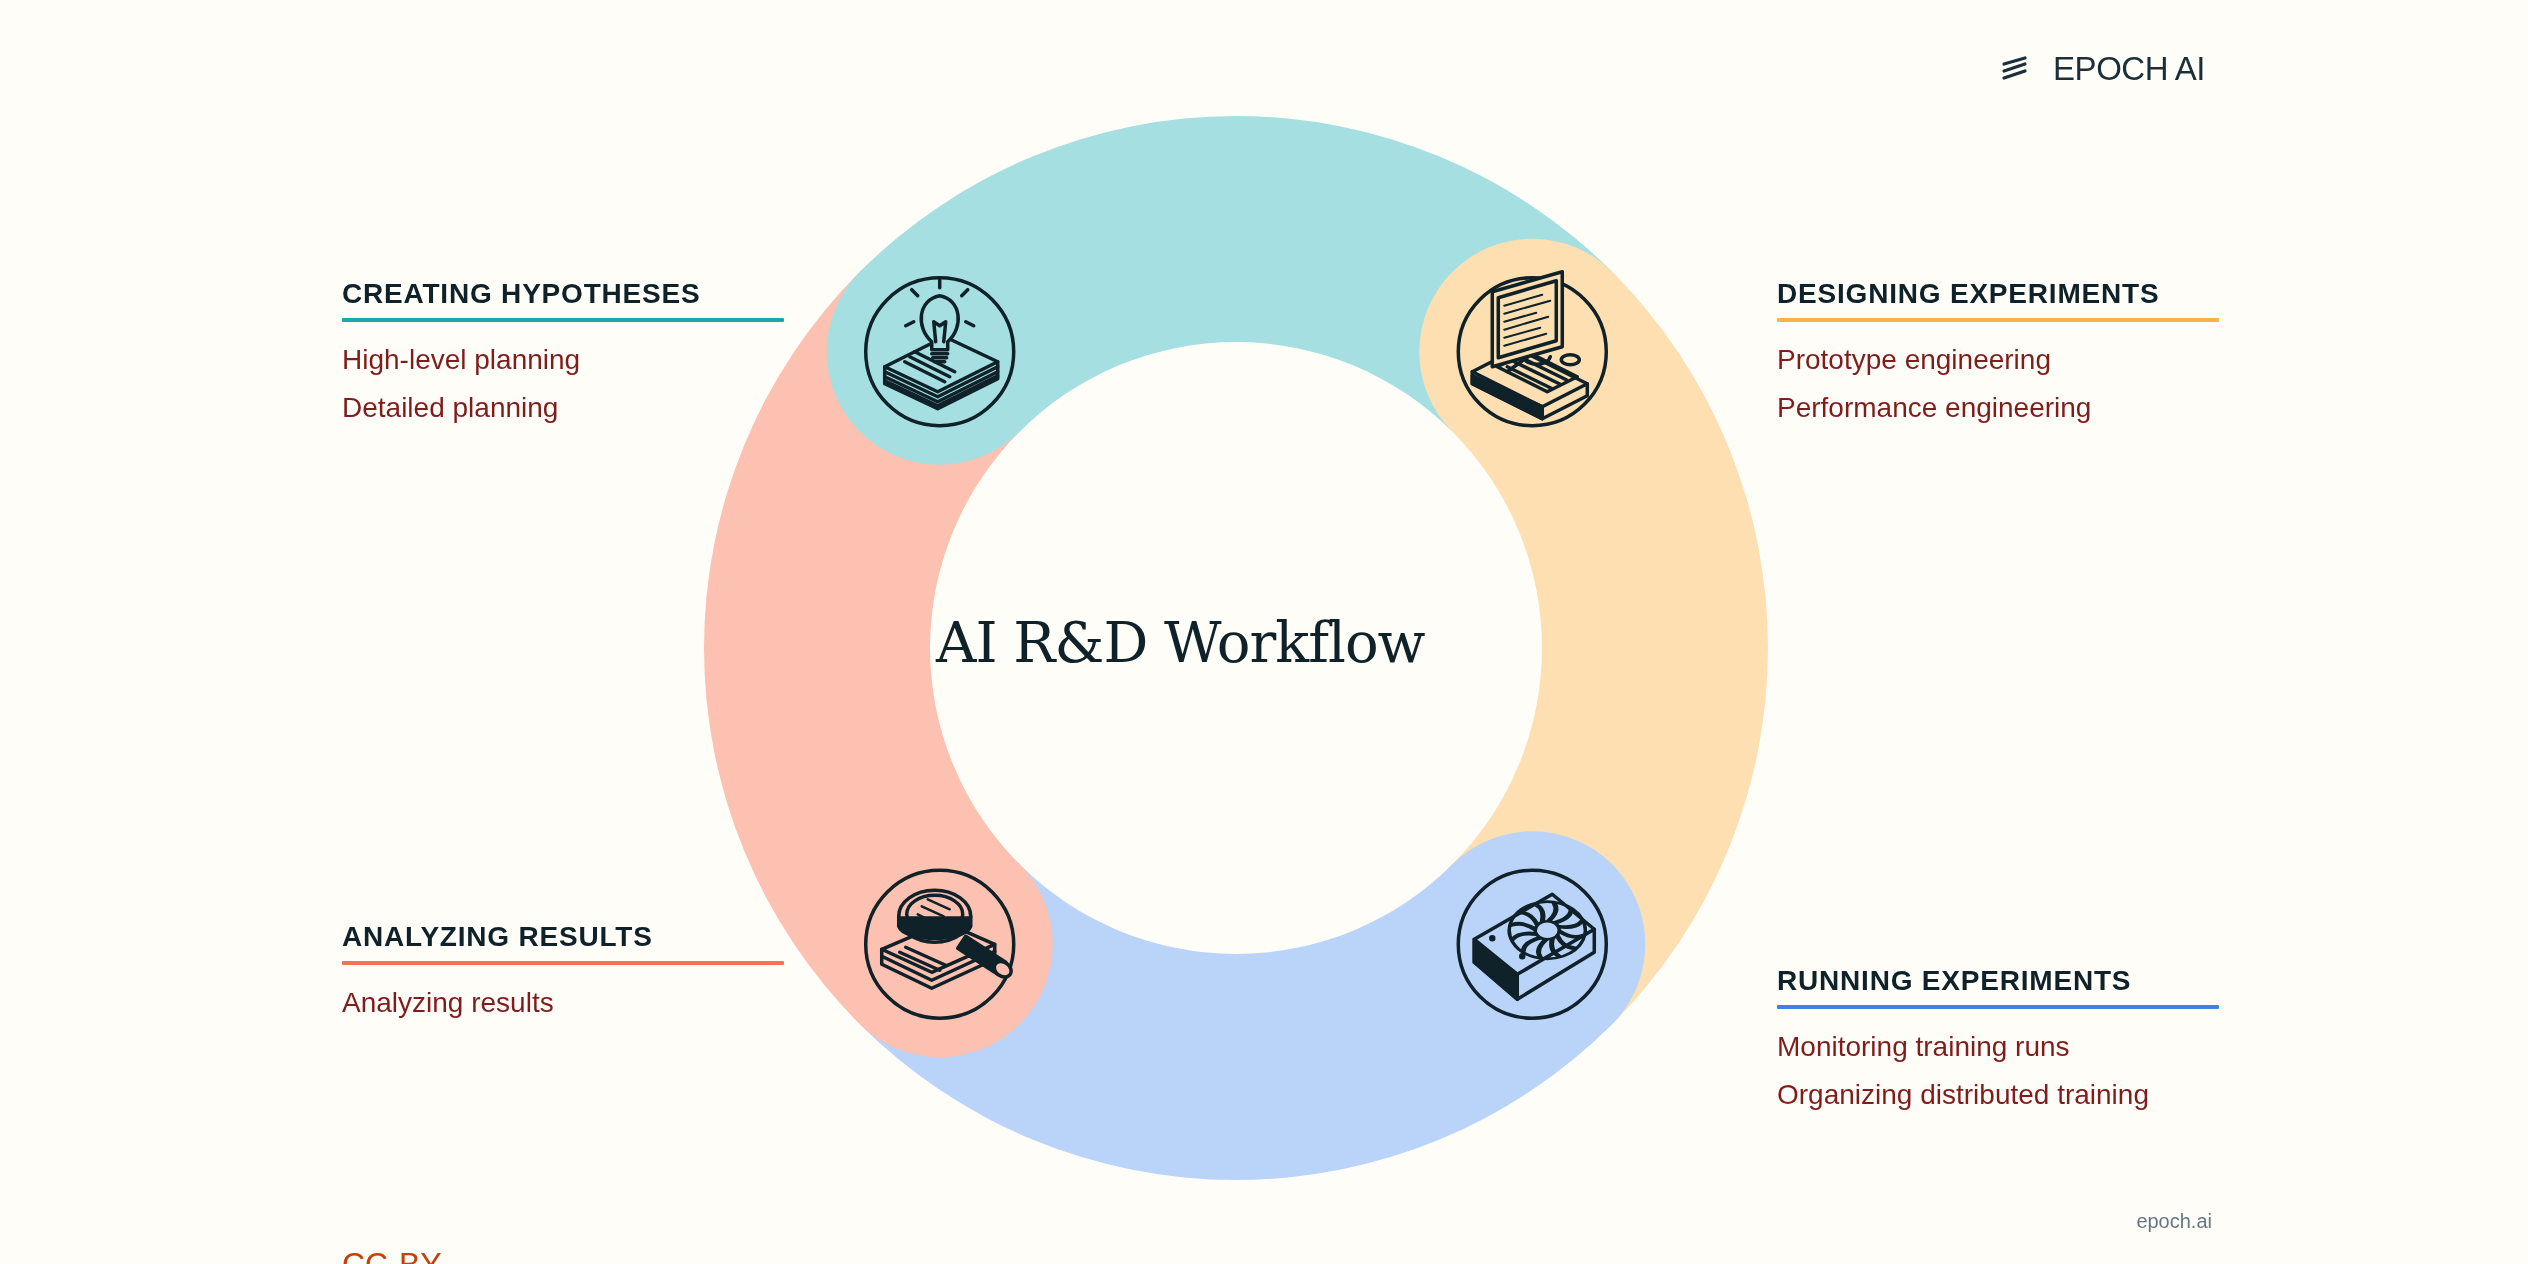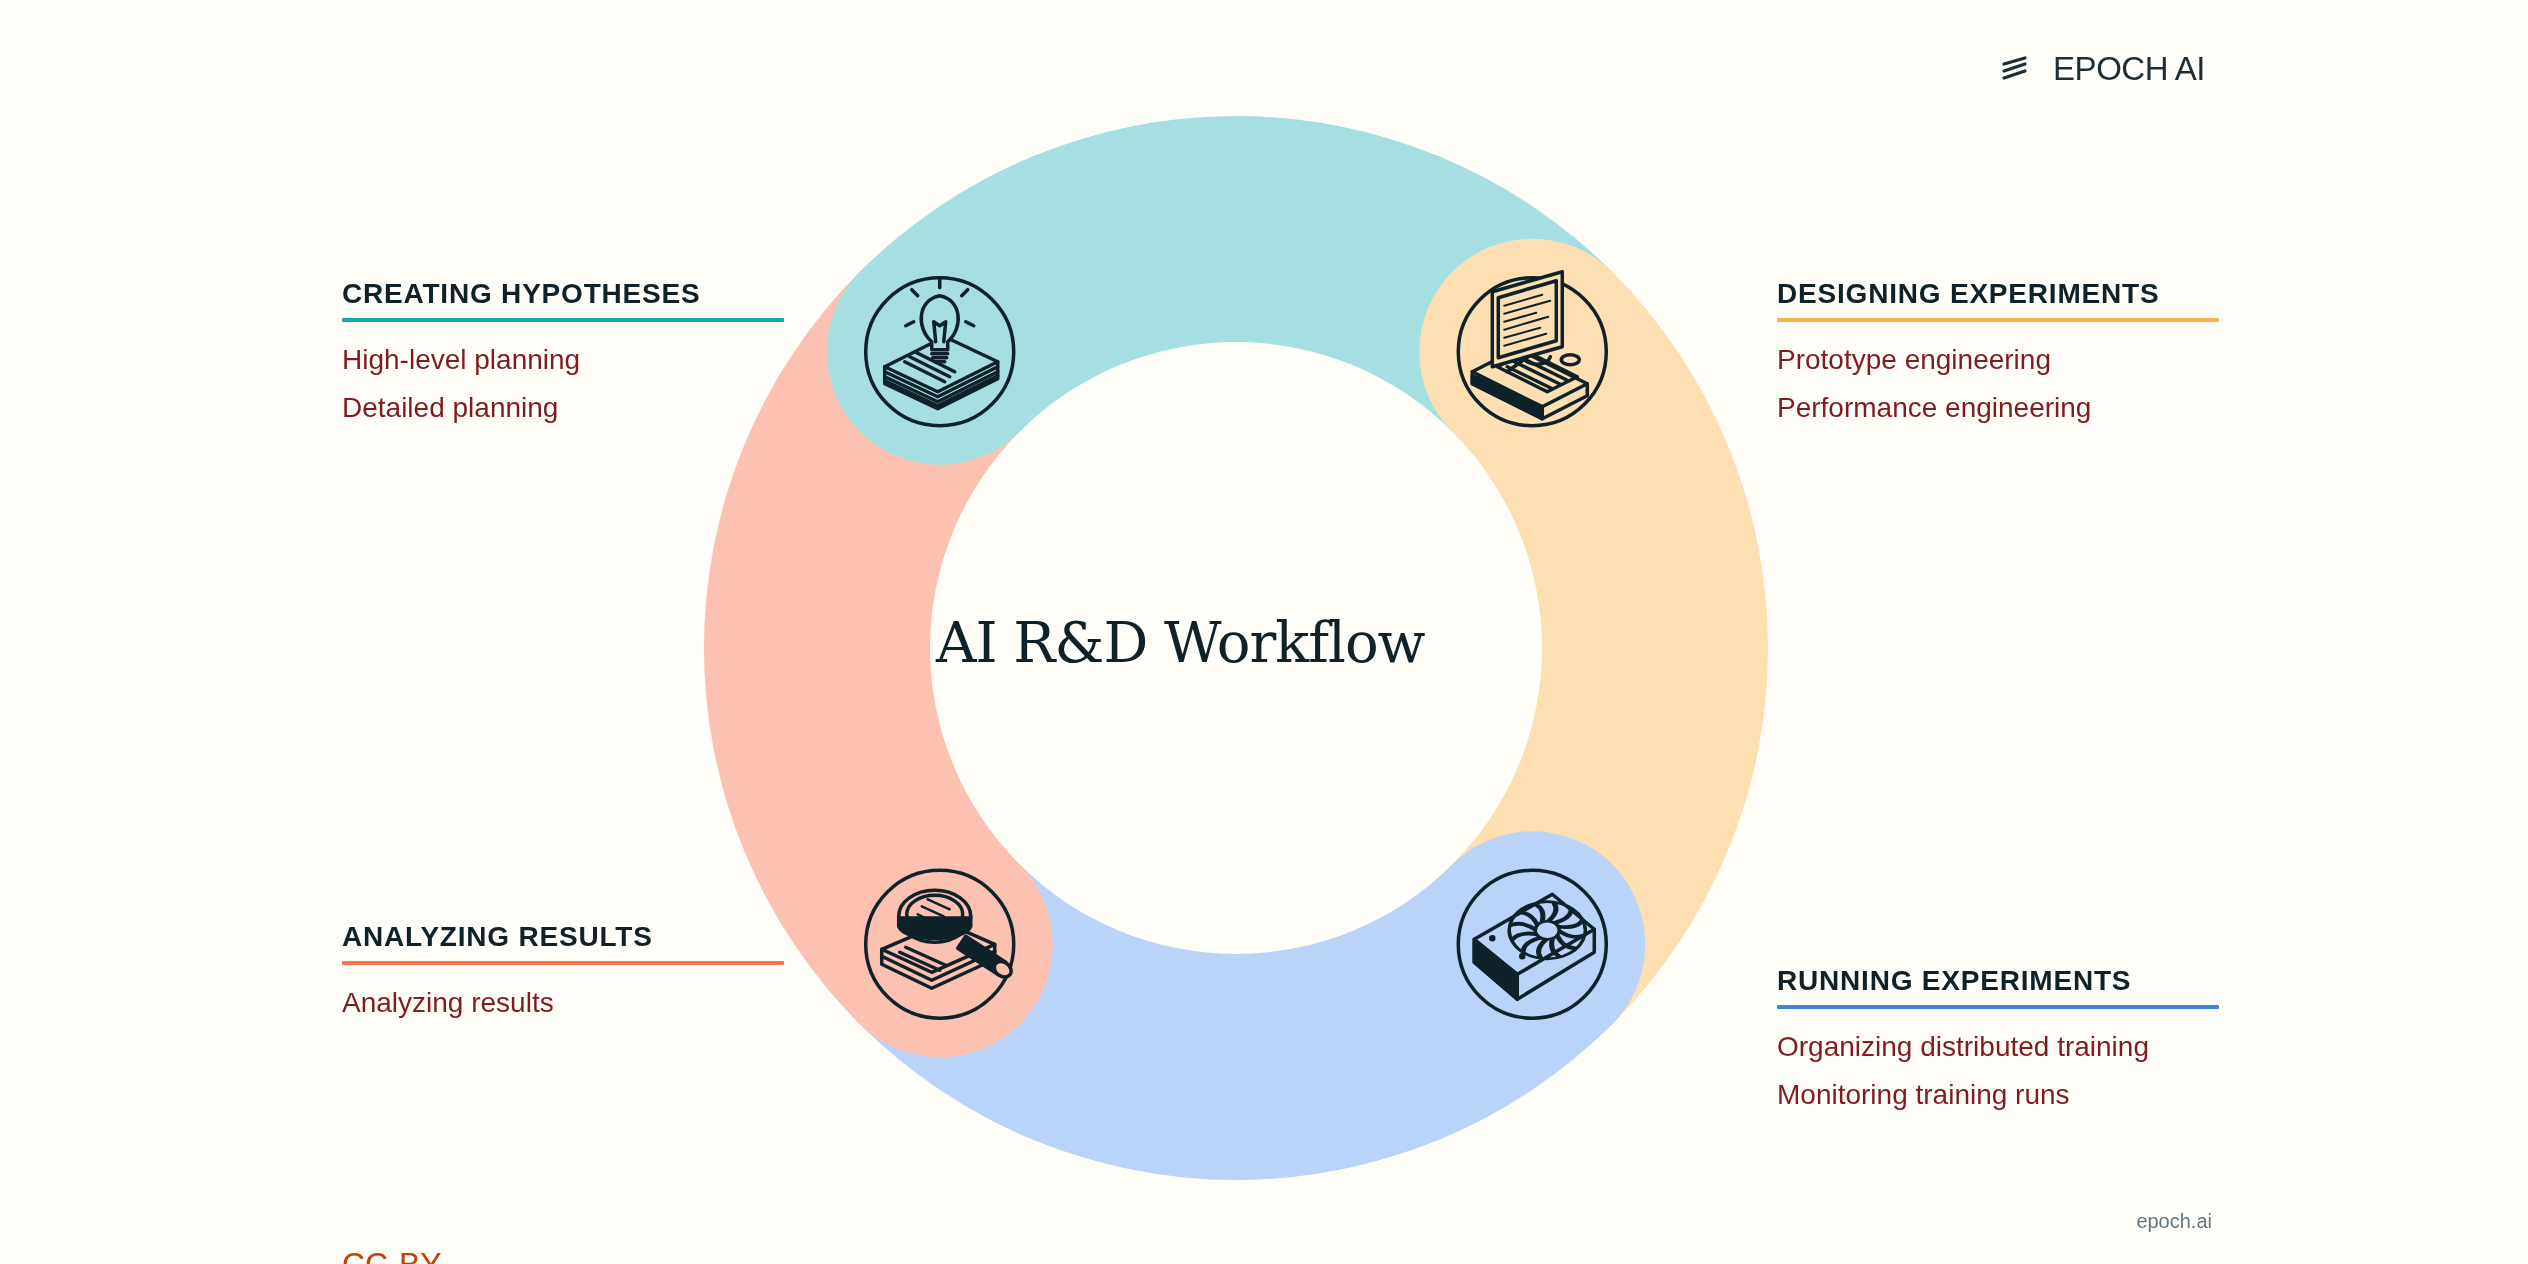--- a/index.html
+++ b/index.html
@@ -153,22 +153,22 @@
 <div class="stage" id="stage-1">
   <div class="heading">DESIGNING EXPERIMENTS</div>
   <div class="rule" style="background: rgb(249, 180, 73);"></div>
   <div class="item">Prototype engineering</div>
   <div class="item">Performance engineering</div>
 </div>
 
 <div class="stage" id="stage-2">
   <div class="heading">RUNNING EXPERIMENTS</div>
   <div class="rule" style="background: rgb(63, 131, 224);"></div>
+  <div class="item">Monitoring training runs</div>
   <div class="item">Organizing distributed training</div>
-  <div class="item">Monitoring training runs</div>
 </div>
 
 <div class="stage" id="stage-3">
   <div class="heading">ANALYZING RESULTS</div>
   <div class="rule" style="background: rgb(246, 116, 77);"></div>
   <div class="item">Analyzing results</div>
 </div>
 
 <div class="footer-left">CC-BY</div>
 <div class="footer-right">epoch.ai</div>

